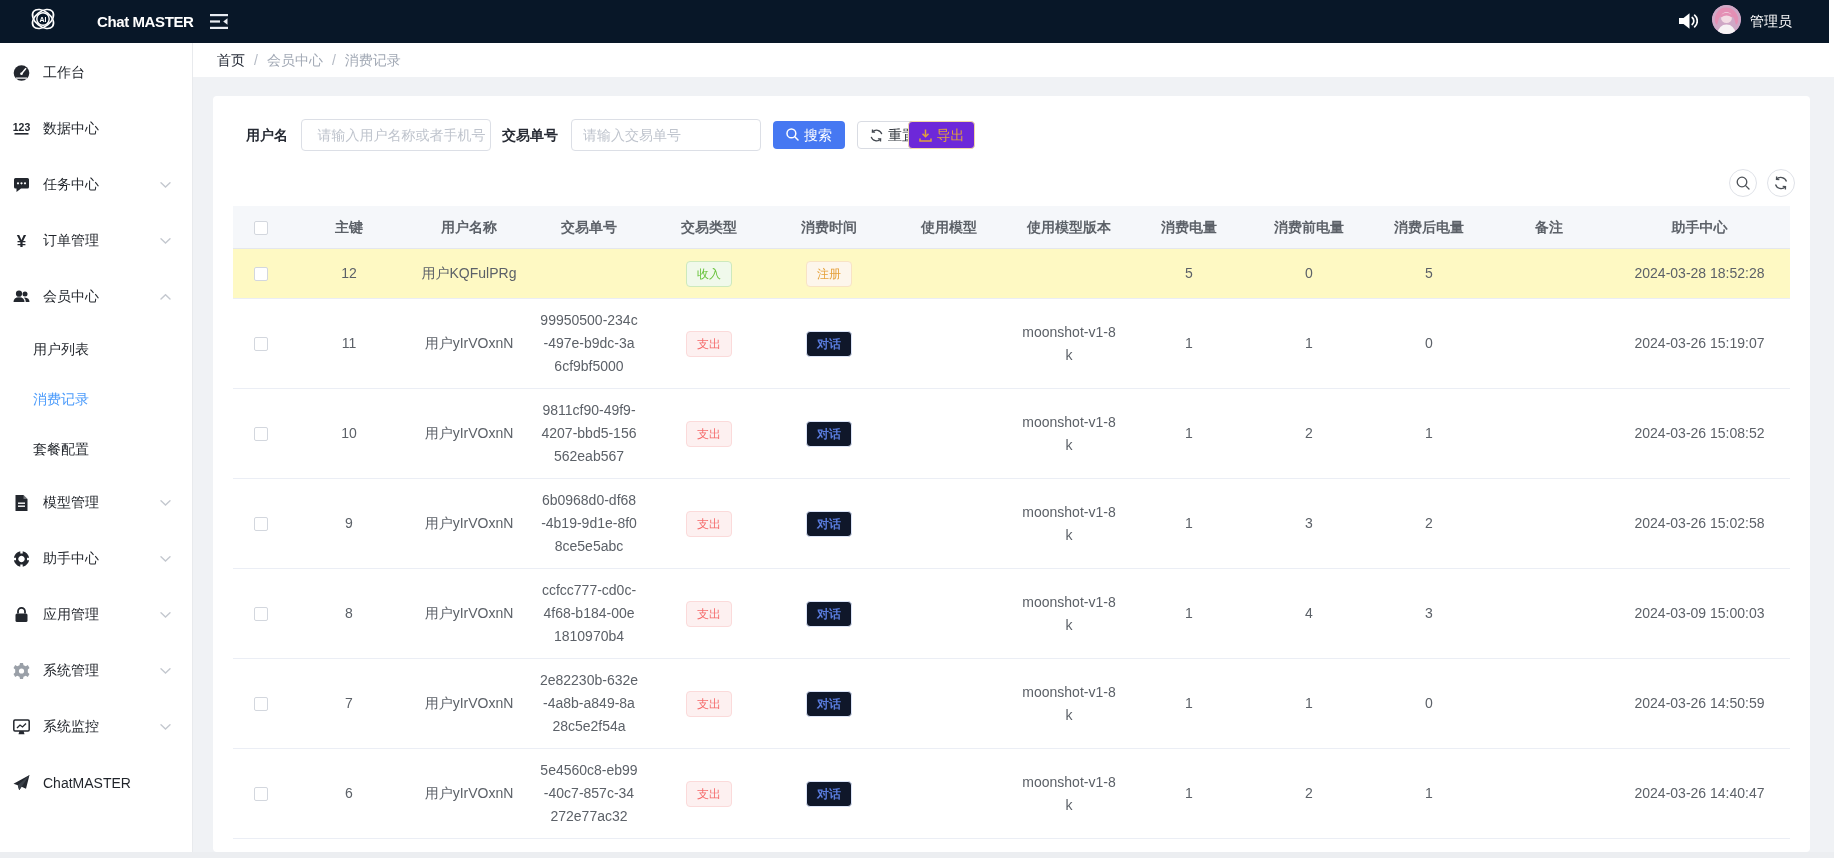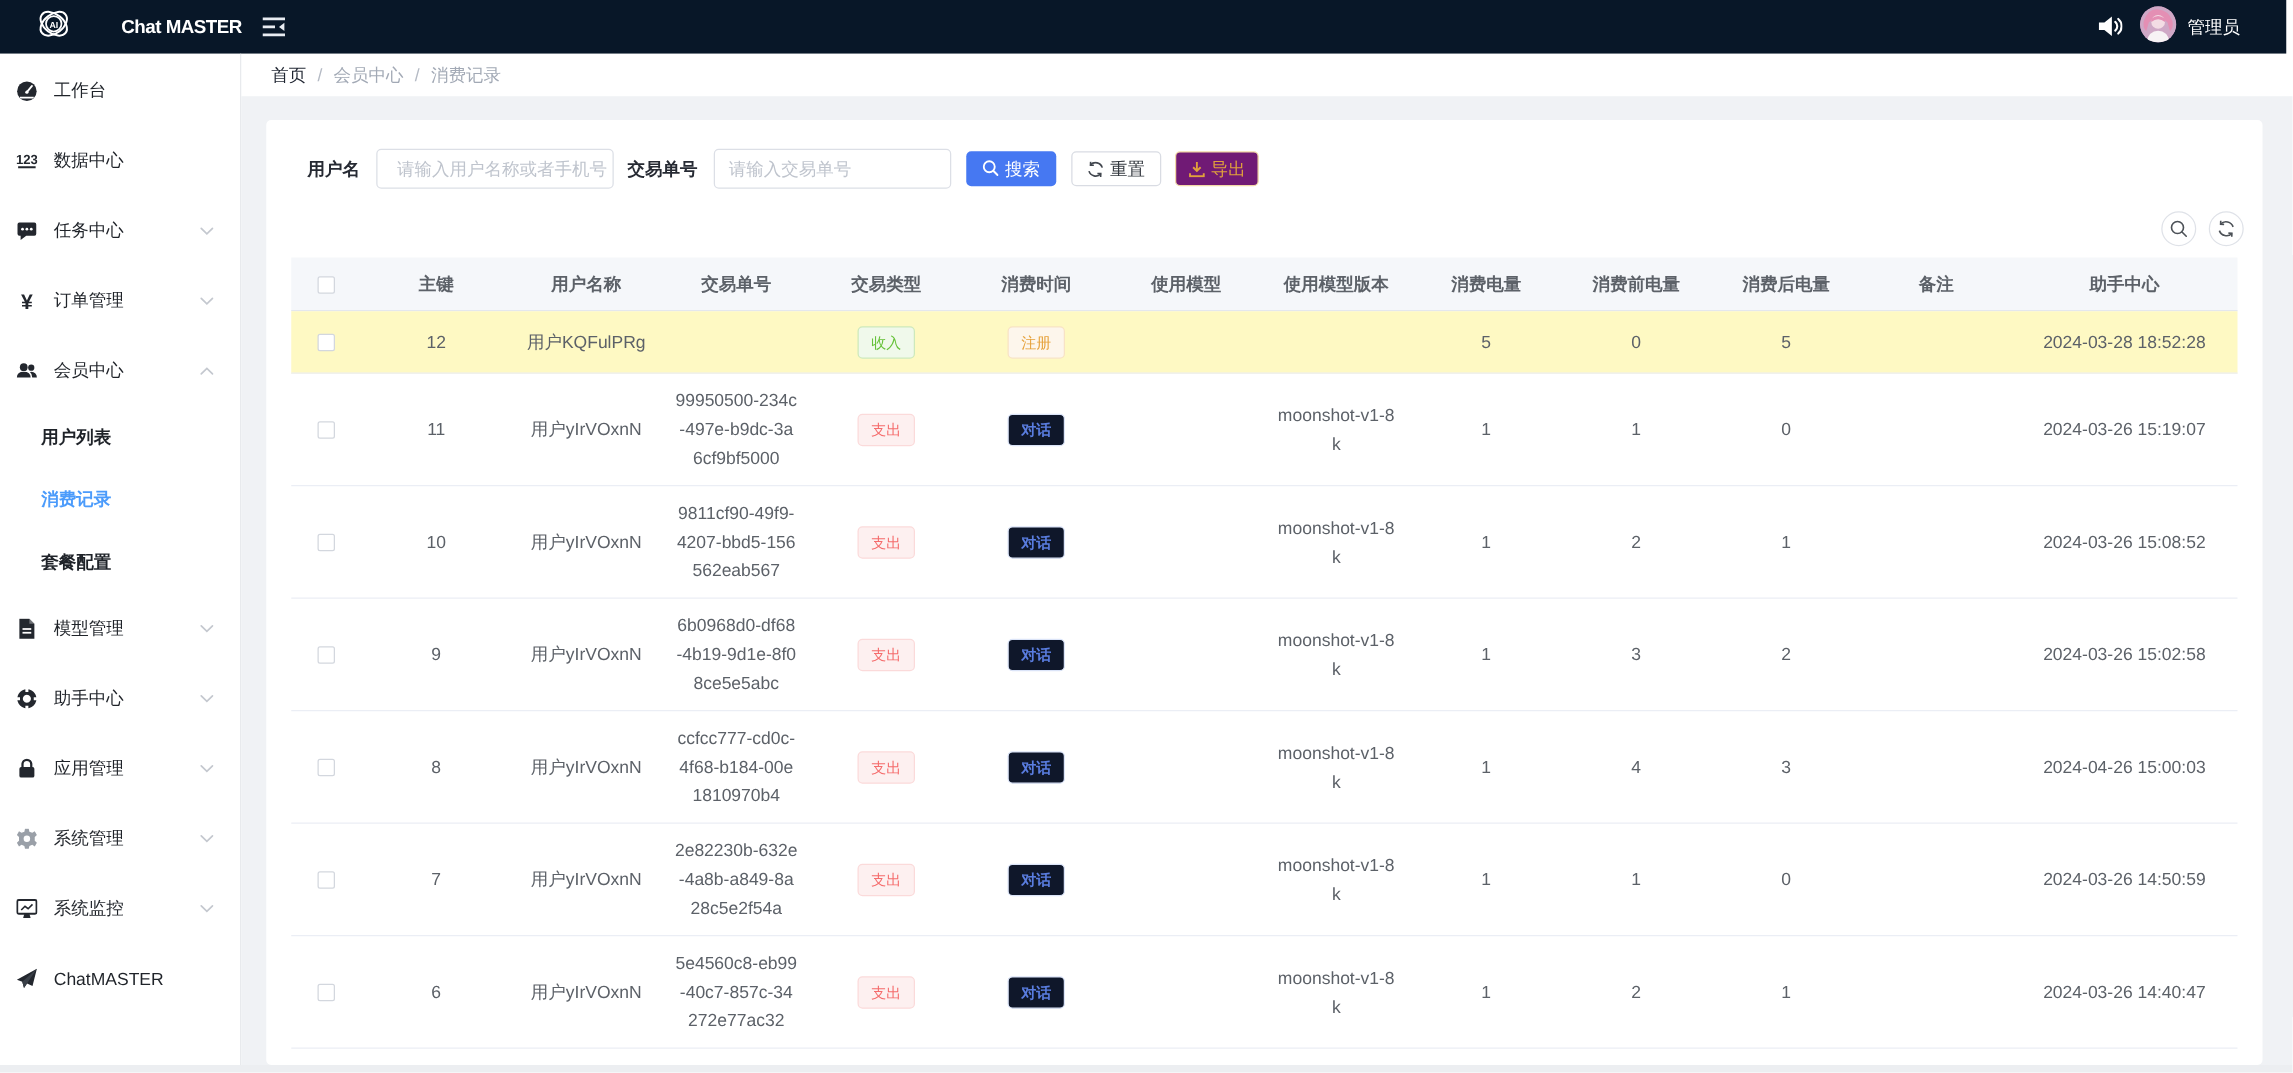--- a/index.html
+++ b/index.html
@@ -14,38 +14,38 @@
 #volicon { left:1679px; top:11px; }
 #avatar { left:1712px; top:5px; width:29px; height:29px; border-radius:50%;
   background:radial-gradient(circle at 50% 38%, #f0d9e6 0%, #dbabc8 35%, #b88bb4 60%, #8f7d9e 85%, #7a7390 100%); overflow:hidden;}
 #adminname { left:1750px; top:0; height:43px; line-height:43px; color:#fff; font-size:14px; }
 
 #sidebar { left:0; top:43px; width:193px; height:809px; background:#fff; border-right:1px solid #e8eaed; }
 .mitem { position:absolute; left:0; width:192px; height:56px; }
 .mitem .mic { position:absolute; left:13px; top:50%; transform:translateY(-50%); width:17px; height:17px; }
 .mitem .mtx { position:absolute; left:43px; top:50%; transform:translateY(-50%); font-size:14px; color:#1f2329; white-space:nowrap; }
 .mitem .arr { position:absolute; left:160px; top:50%; transform:translateY(-50%); }
-.sitem { position:absolute; left:0; width:216px; height:50px;font-weight:bold; }
+.sitem { position:absolute; left:0; width:216px; height:50px; }
 .sitem .mtx { position:absolute; left:33px; top:50%; transform:translateY(-50%); font-size:14px; color:#1f2329; }
 
 #crumb { left:193px; top:43px; width:1641px; height:34px; background:#fff; }
 #crumb .in { position:absolute; left:24px; top:0; height:34px; line-height:34px; font-size:14px; color:#1e2430; }
 #crumb .sep { color:#b4bac4; padding:0 9px; }
 #crumb .dim { color:#a2a9b5; }
 
 #main { left:193px; top:77px; width:1641px; height:775px; background:#f0f2f5; }
 #card { left:213px; top:96px; width:1597px; height:756px; background:#fff; border-radius:4px; }
 
 .flabel { position:absolute; font-size:14px; font-weight:bold; color:#262a33; height:28px; line-height:28px; }
 .finput { position:absolute; top:119px; width:190px; height:32px; border:1px solid #dcdfe6; border-radius:4px; background:#fff;
   line-height:30px; padding-left:11px; font-size:14px; color:#bfc4cd; white-space:nowrap; overflow:hidden; }
 .btn { position:absolute; top:121px; height:28px; border-radius:4px; font-size:14px; line-height:26px; text-align:center; }
 #btnSearch { left:773px; width:72px; background:#4678f2; color:#fff; line-height:28px; }
 #btnReset { left:857px; width:72px; background:#fff; border:1px solid #d9dce3; color:#33383f; }
-#btnExport { left:940px; width:67px; background:#701a75; border:1px solid #f1d8a7; color:#e0a13c; }
+#btnExport { left:908px; width:67px; background:#6d28d9; border:1px solid #f1d8a7; color:#e0a13c; }
 .cbtn { position:absolute; top:169px; width:28px; height:28px; border:1px solid #dfe2e8; border-radius:50%; background:#fff; }
 
 #tbl { position:absolute; left:233px; top:206px; width:1557px; }
 .trow { display:flex; width:1557px; border-bottom:1px solid #ebeef5; align-items:center; }
 .trow.hd { height:43px; background:#f5f7fa; font-weight:bold; color:#515a6e; border-bottom:1px solid #e4e7ed; }
 .trow.r1 { height:50px; background:#fef9c3; }
 .trow.rr { height:90px; }
 .tc { flex:0 0 auto; text-align:center; font-size:14px; color:#5c6168; line-height:23px; }
 .c0{width:56px;} .cn{width:120px;} .ct{width:181px;}
 .cbx { display:inline-block; width:14px; height:14px; border:1px solid #d3d7de; border-radius:2px; background:#fff; vertical-align:middle; }
@@ -208,21 +208,21 @@
       <div class="tc cn">用户yIrVOxnN</div>
       <div class="tc cn">ccfcc777-cd0c-<br>4f68-b184-00e<br>1810970b4</div>
     <div class="tc cn"><span class="tag r">支出</span></div>
       <div class="tc cn"><span class="tag b">对话</span></div>
     <div class="tc cn"></div>
       <div class="tc cn">moonshot-v1-8<br>k</div>
       <div class="tc cn">1</div>
       <div class="tc cn">4</div>
     <div class="tc cn">3</div>
       <div class="tc cn"></div>
-      <div class="tc ct">2024-04-26 15:00:03</div>
+      <div class="tc ct">2024-03-09 15:00:03</div>
   </div>
   <div class="trow rr">
     <div class="tc c0"><span class="cbx"></span></div>
     <div class="tc cn">7</div>
       <div class="tc cn">用户yIrVOxnN</div>
       <div class="tc cn">2e82230b-632e<br>-4a8b-a849-8a<br>28c5e2f54a</div>
     <div class="tc cn"><span class="tag r">支出</span></div>
       <div class="tc cn"><span class="tag b">对话</span></div>
     <div class="tc cn"></div>
       <div class="tc cn">moonshot-v1-8<br>k</div>

